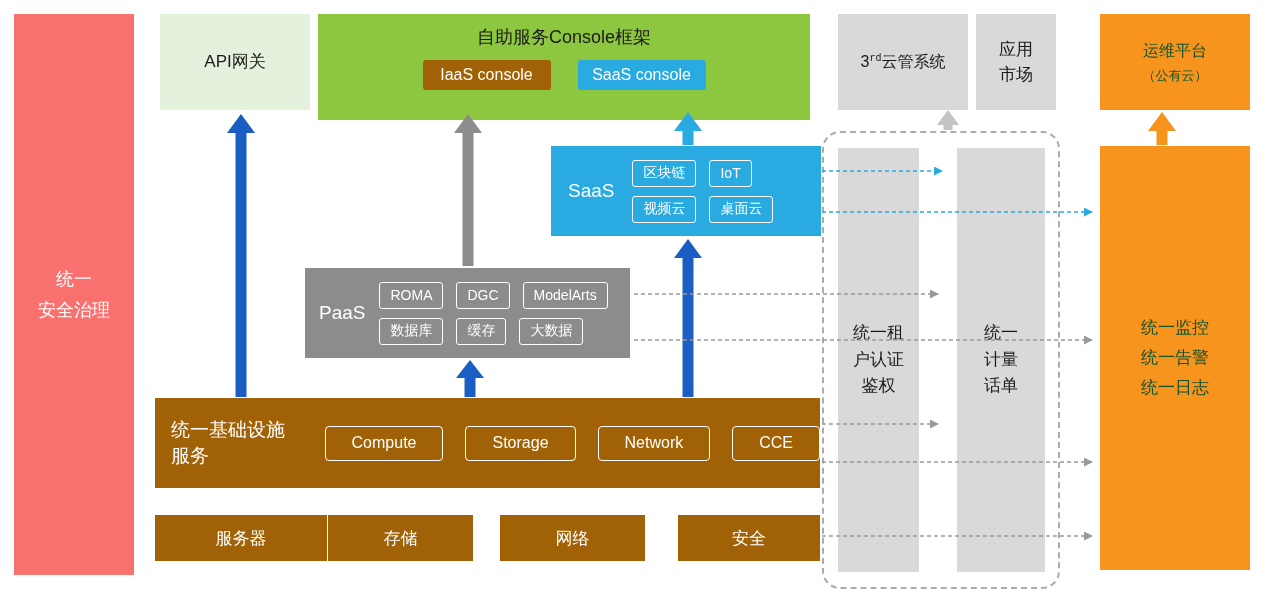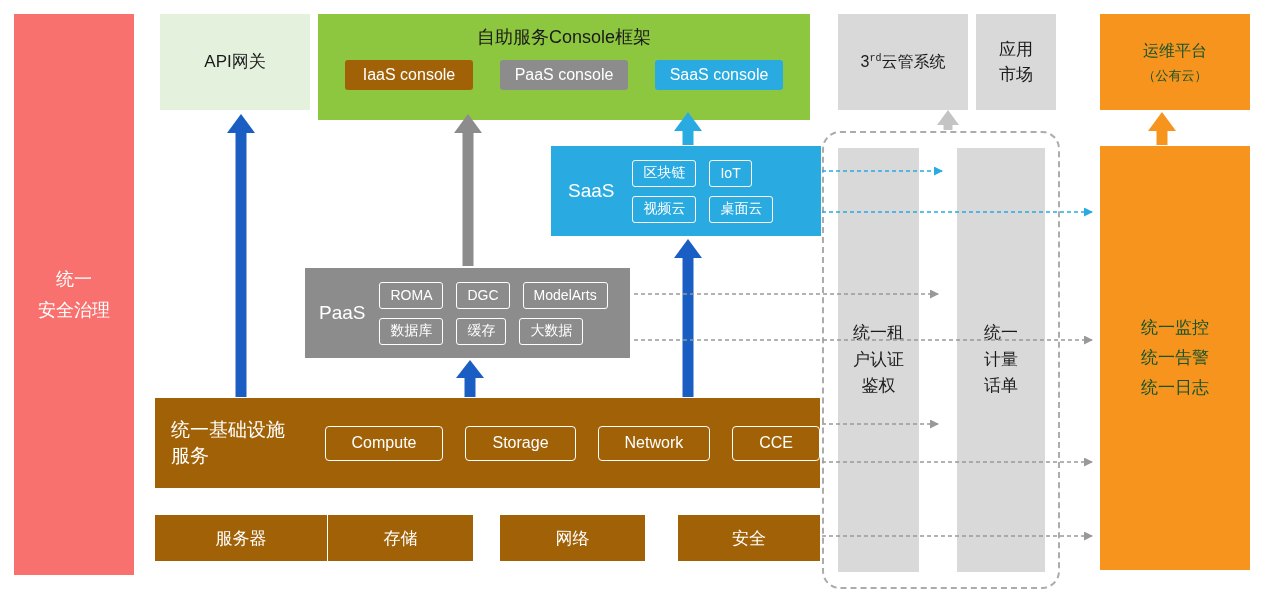--- a/index.html
+++ b/index.html
@@ -60,21 +60,20 @@
 
   <div class="abs center pre bg-red security">统一
 安全治理</div>
 
   <div class="abs center topbox bg-palegreen api">API网关</div>
 
   <div class="abs topbox bg-green consolebox">
     <div class="console-title">自助服务Console框架</div>
     <div class="console-row">
       <div class="console-chip bg-blue">IaaS console</div>
-      <div class="console-chip bg-gray">PaaS console</div>
       <div class="console-chip bg-cyan">SaaS console</div>
     </div>
   </div>
 
   <div class="abs center topbox bg-lightgray cms3">
     <span><span>3</span><sup>rd</sup><span>云管系统</span></span>
   </div>
 
   <div class="abs center pre topbox bg-lightgray market">应用
 市场</div>

